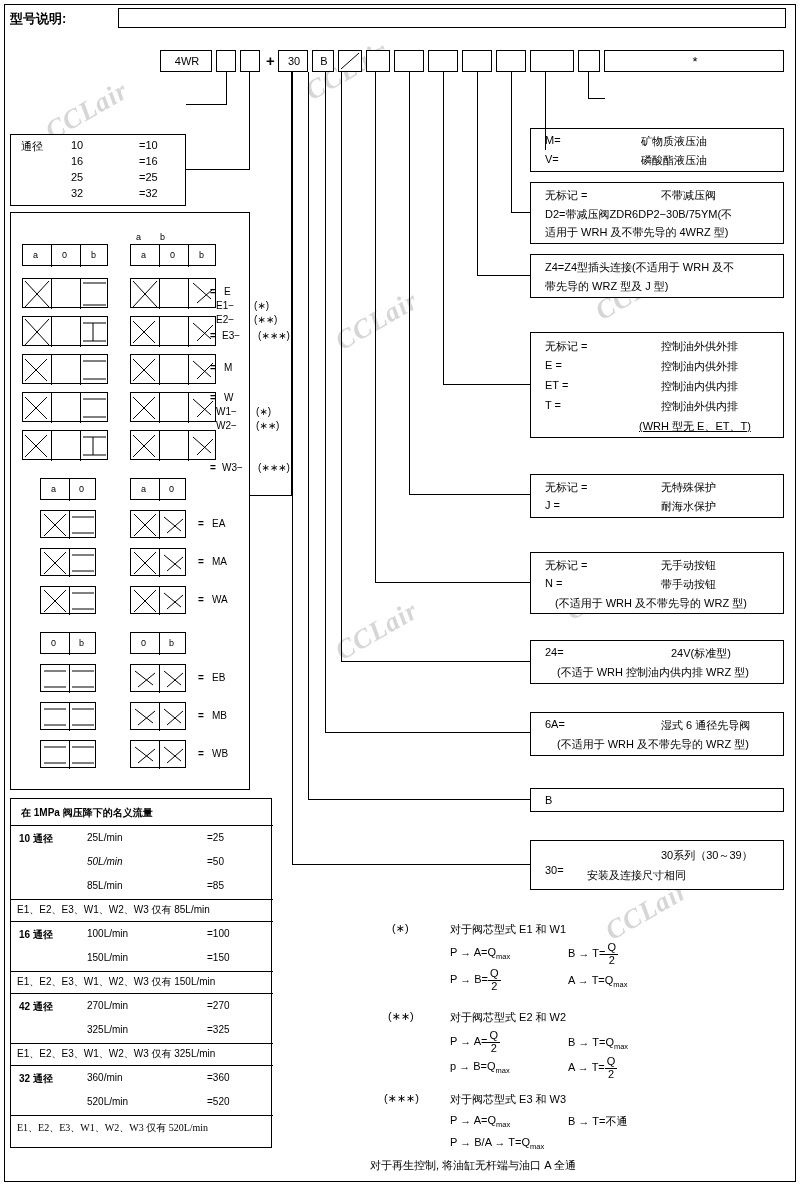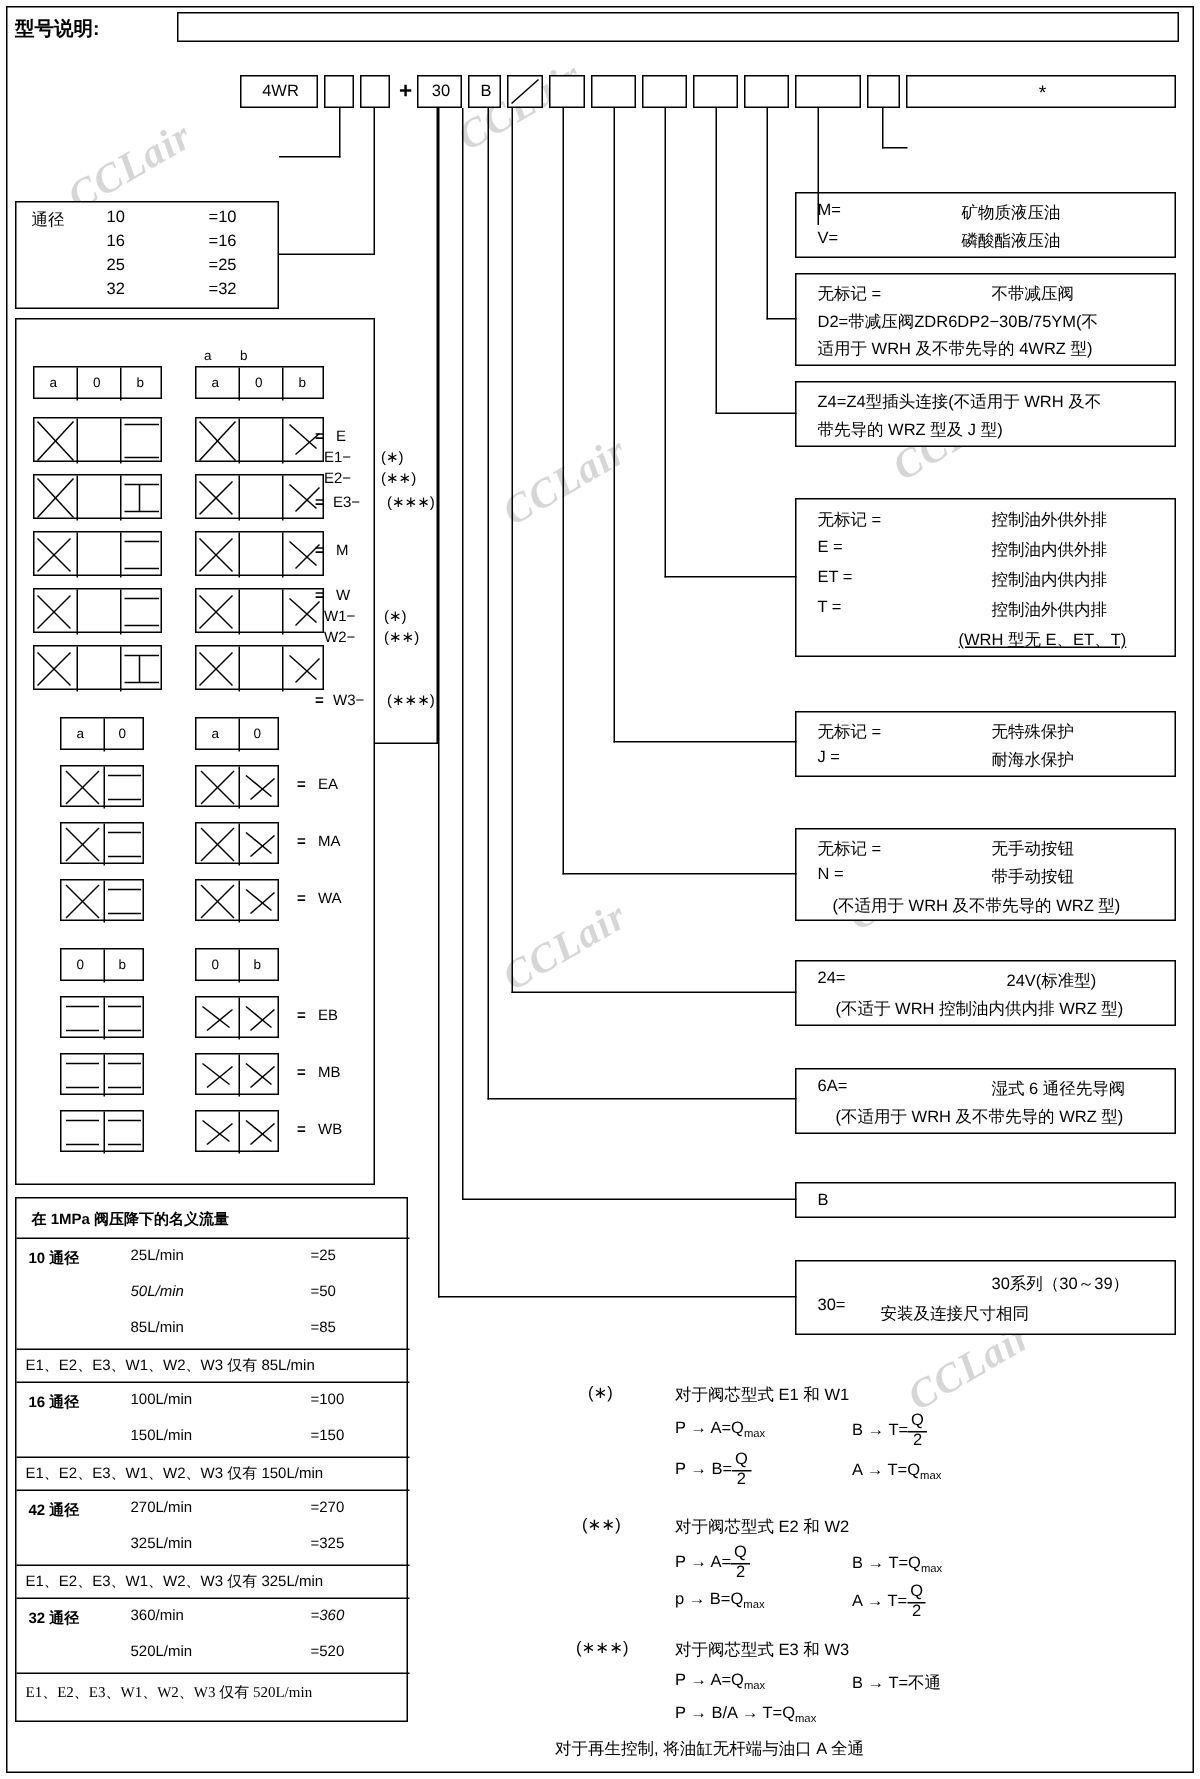--- a/index.html
+++ b/index.html
@@ -440,21 +440,21 @@
     <div class="cell sm" style="left:76px;top:201px;">270L/min</div>
     <div class="cell sm" style="left:196px;top:201px;">=270</div>
     <div class="cell sm" style="left:76px;top:225px;">325L/min</div>
     <div class="cell sm" style="left:196px;top:225px;">=325</div>
     <div class="ln hl" style="left:0;top:244px;width:262px;"></div>
     <div class="cell sm" style="left:6px;top:248px;">E1、E2、E3、W1、W2、W3 仅有 325L/min</div>
     <div class="ln hl" style="left:0;top:266px;width:262px;"></div>
 
     <div class="cell b sm" style="left:8px;top:273px;">32 通径</div>
     <div class="cell sm" style="left:76px;top:273px;">360/min</div>
-    <div class="cell sm" style="left:196px;top:273px;font-style:italic;">=360</div>
+    <div class="cell sm" style="left:196px;top:273px;">=360</div>
     <div class="cell sm" style="left:76px;top:297px;">520L/min</div>
     <div class="cell sm" style="left:196px;top:297px;">=520</div>
     <div class="ln hl" style="left:0;top:316px;width:262px;"></div>
     <div class="cell sm" style="left:6px;top:322px;font-family:Liberation Serif, serif;">E1、E2、E3、W1、W2、W3 仅有 520L/min</div>
   </div>
 
   <div class="ln vl" style="left:588px;top:72px;height:27px;"></div>
   <div class="ln hl" style="left:588px;top:98px;width:17px;"></div>
 
   <div class="box" style="left:530px;top:128px;width:254px;height:44px;">

